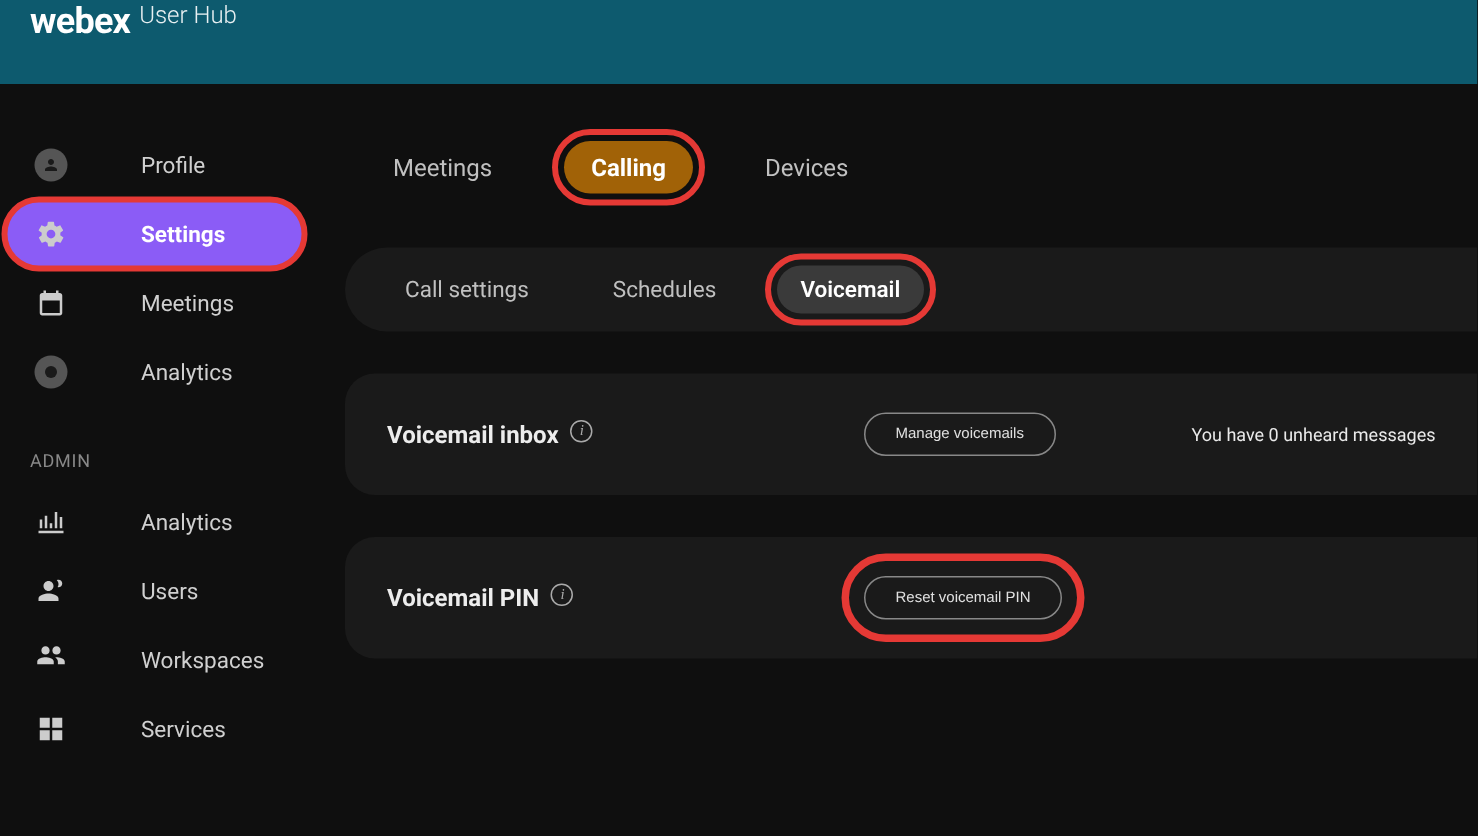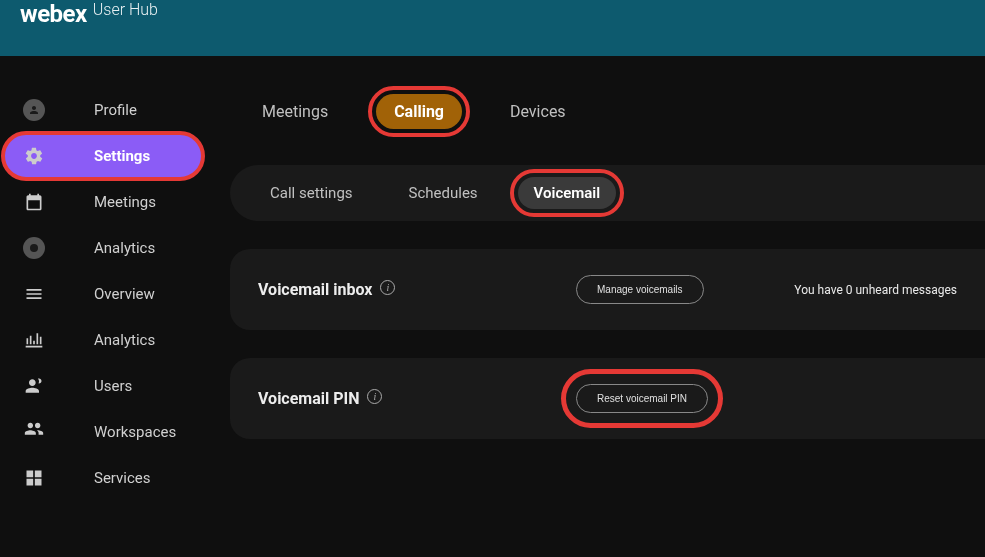--- a/index.html
+++ b/index.html
@@ -232,29 +232,22 @@
 
     <div class="sidebar-item">
       <span class="icon-wrap">
         <span class="icon-circle">
             <span style="width:8px;height:8px;border-radius:50%;background:#1a1a1a;"></span>
           </span>
       </span>
       <span class="sidebar-item-label">Analytics</span>
     </div>
 
-
-    <div class="sidebar-item">
-      <span class="icon-wrap">
-        <svg width="20" height="20" viewBox="0 0 24 24">
-            <path d="M3 6h18v2H3zm0 5h18v2H3zm0 5h18v2H3z"></path>
-          </svg>
-      </span>
-      <span class="sidebar-item-label">Overview</span>
-    </div>
+    <div class="sidebar-section-label">ADMIN</div>
+
 
     <div class="sidebar-item">
       <span class="icon-wrap">
         <svg width="20" height="20" viewBox="0 0 24 24">
             <path d="M3 17h2v-7H3v7zm4 0h2V7H7v10zm4 0h2v-4h-2v4zm4 0h2V4h-2v13zm4 0h2v-9h-2v9zM2 19h20v2H2z"></path>
           </svg>
       </span>
       <span class="sidebar-item-label">Analytics</span>
     </div>
 

